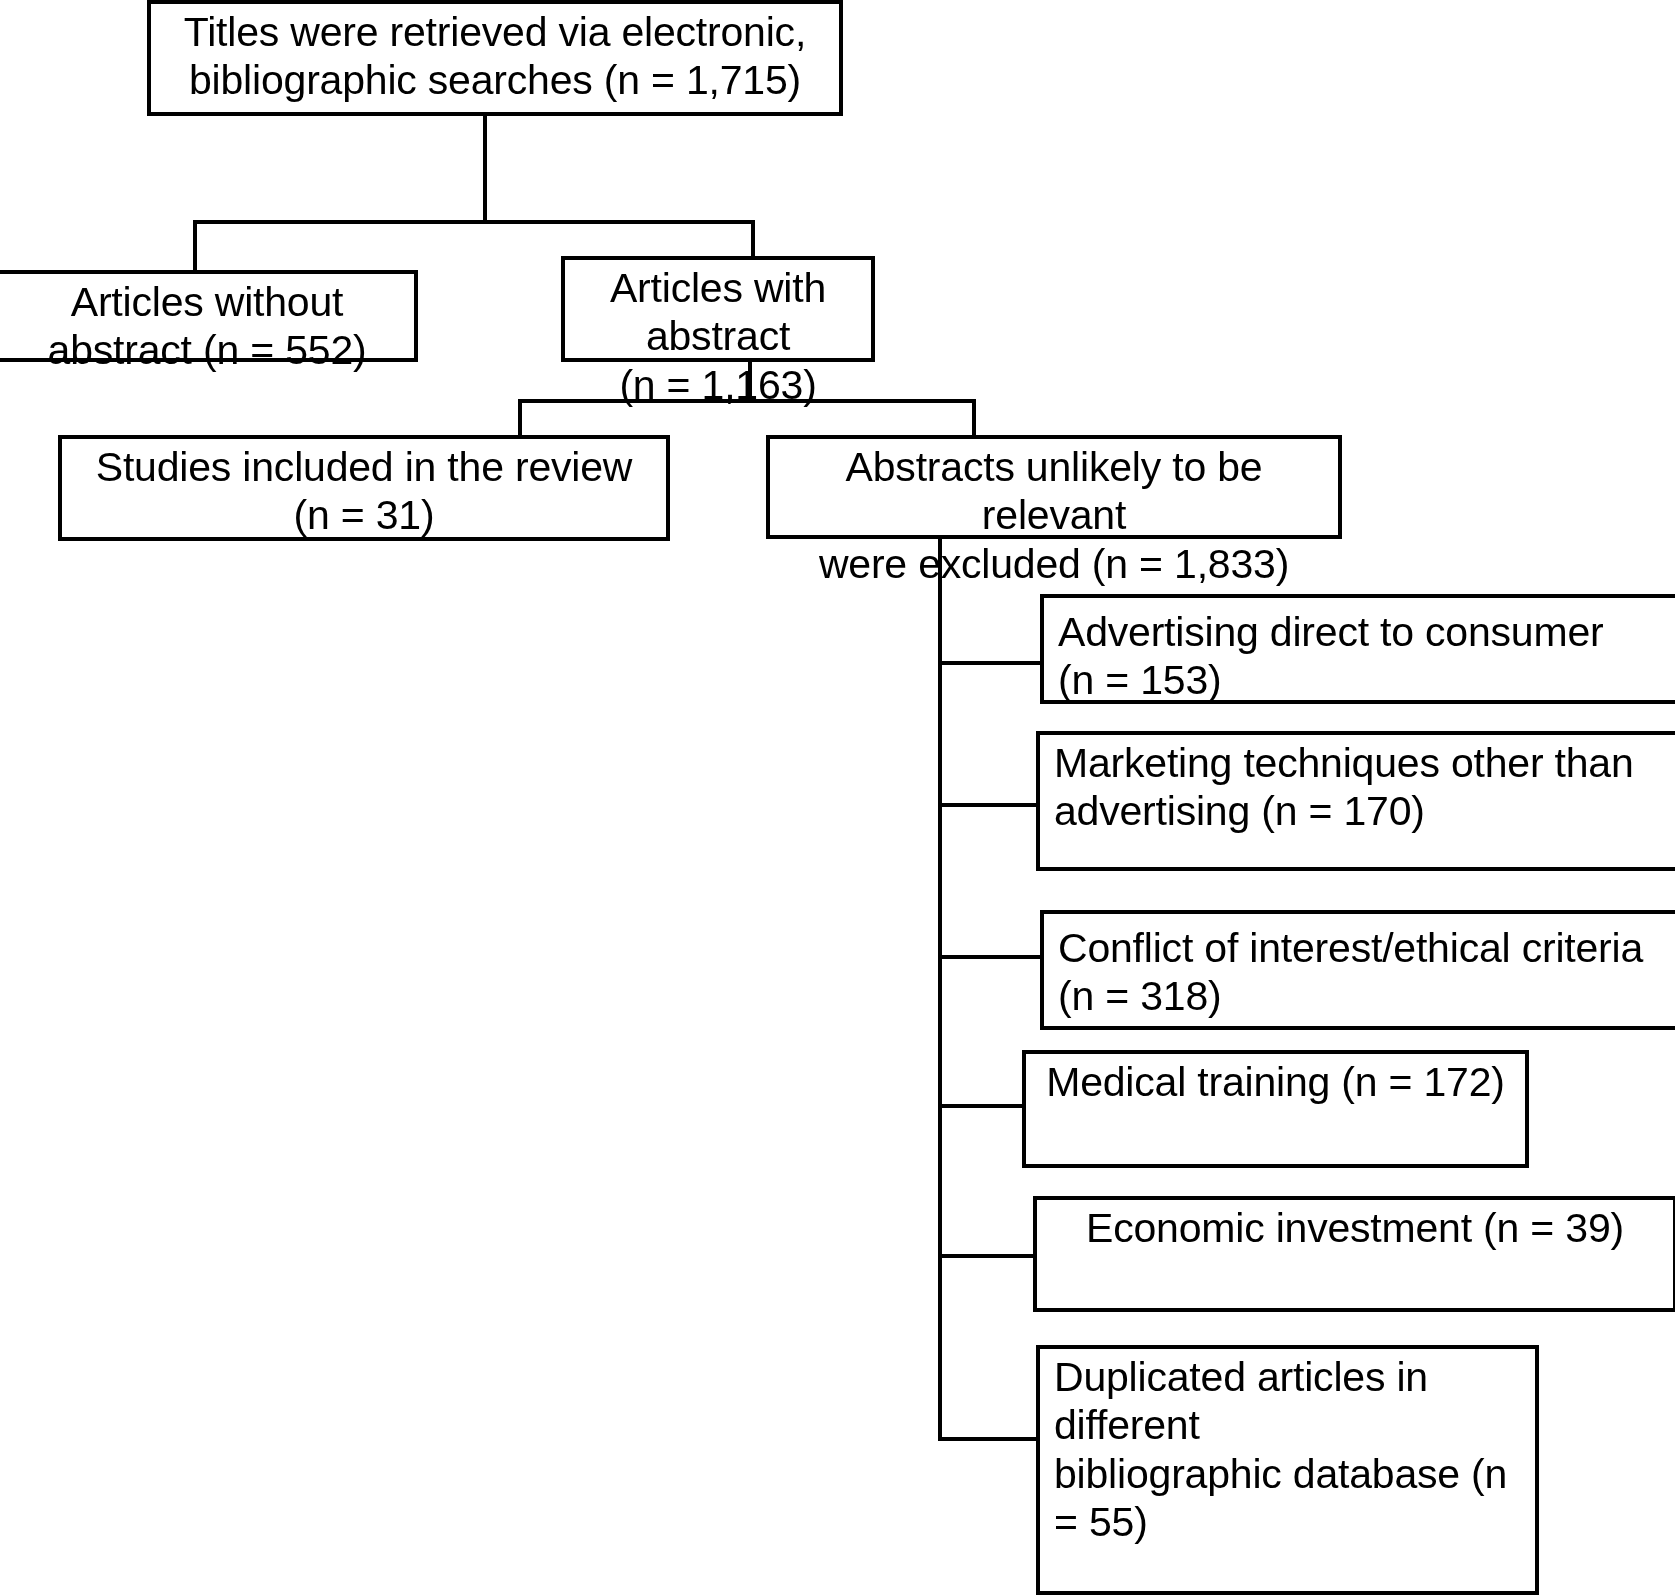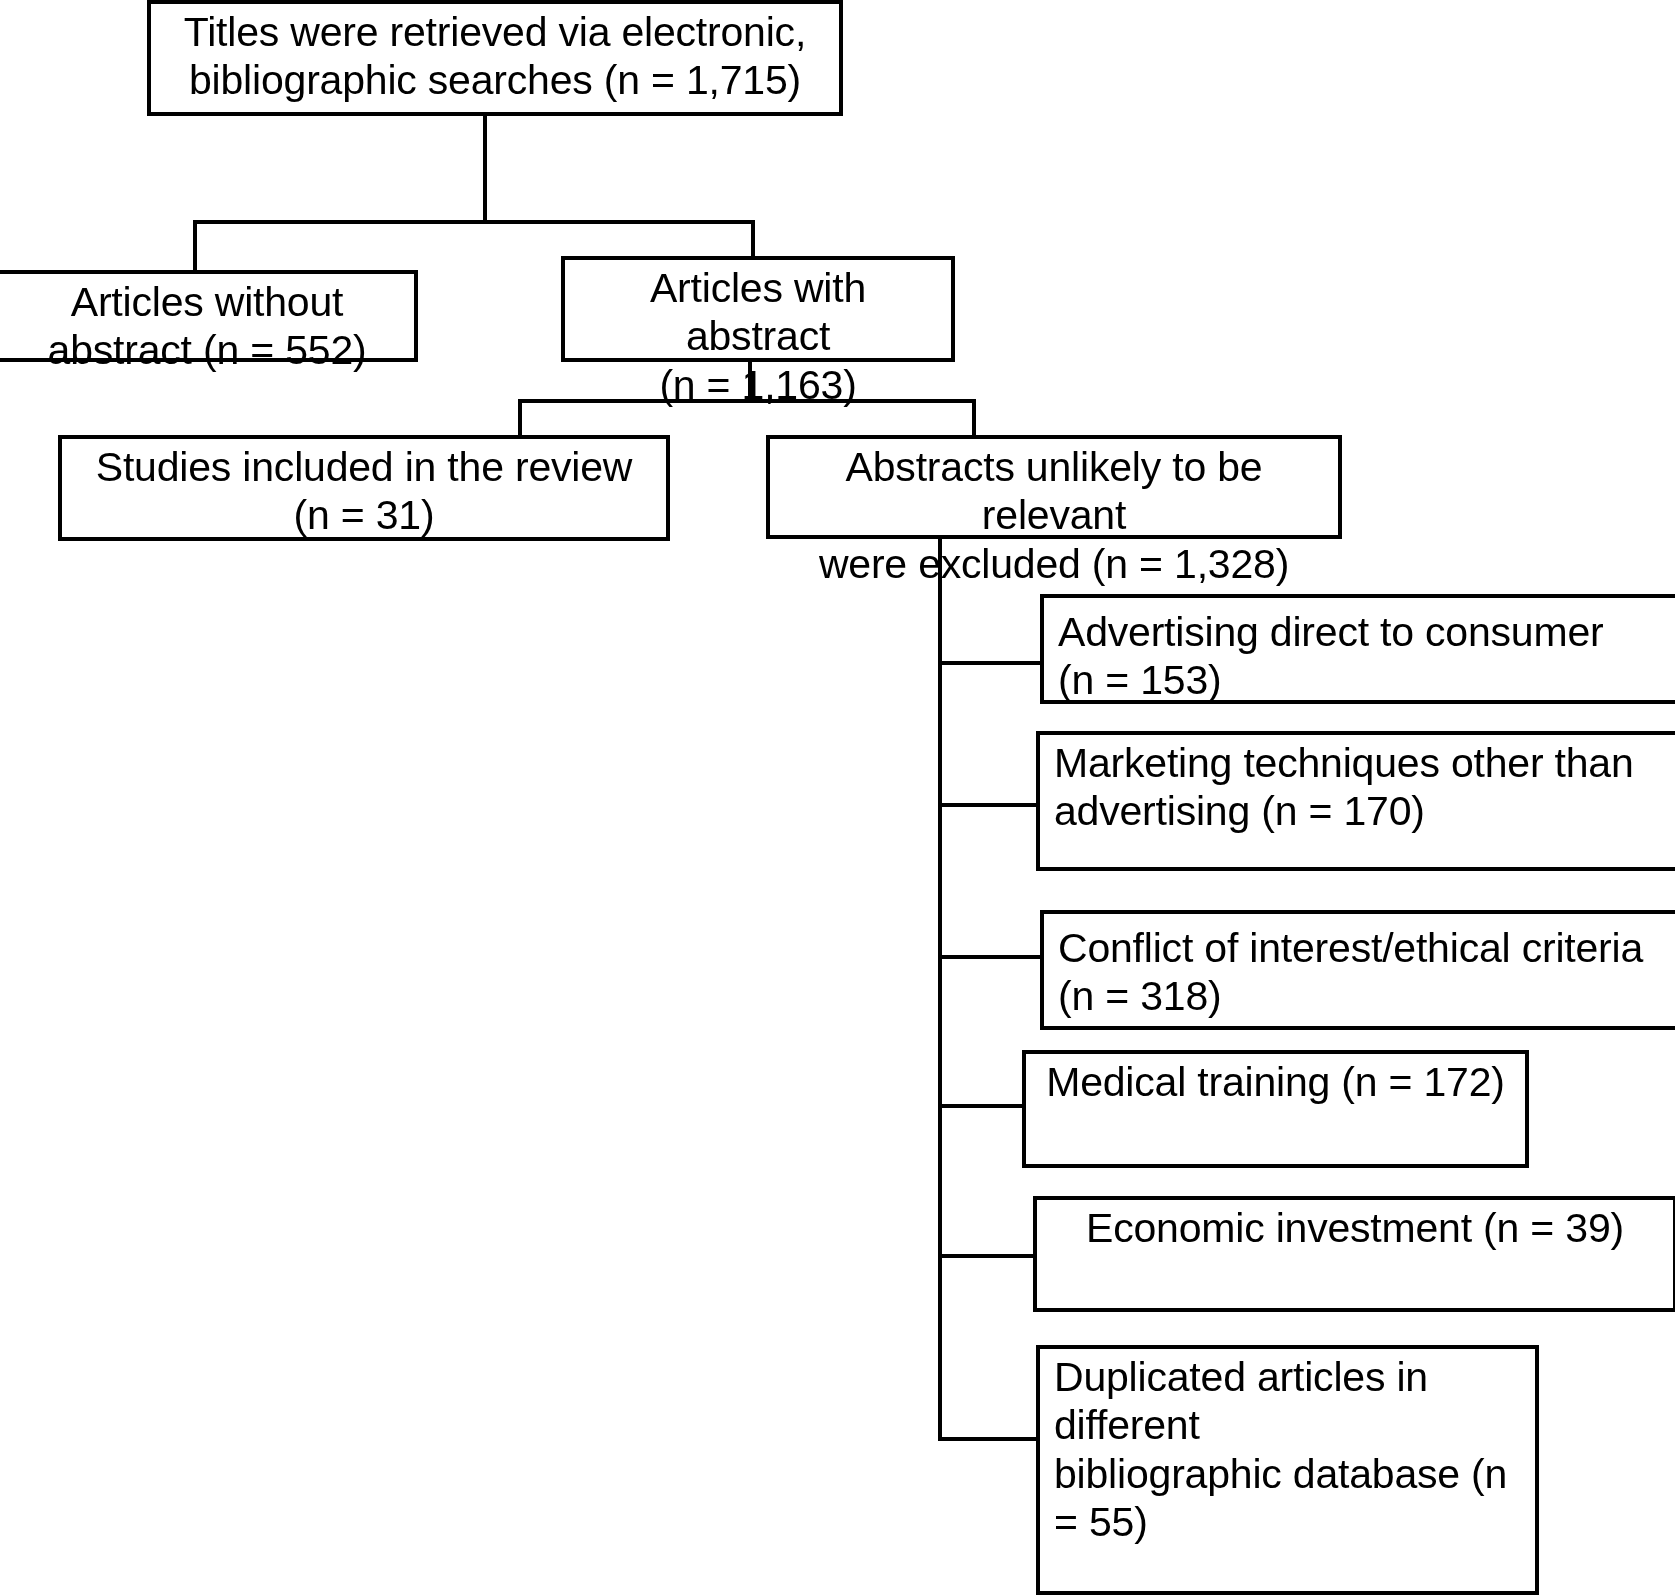--- a/index.html
+++ b/index.html
@@ -76,32 +76,32 @@
   <div class="node center" style="left:147px; top:0px; width:696px; height:116px;">
     <span class="txt">Titles were retrieved via electronic,
 bibliographic searches (n = 1,715)</span>
   </div>
 
   <div class="node center" style="left:-4px; top:270px; width:422px; height:92px;">
     <span class="txt">Articles without
 abstract (n = 552)</span>
   </div>
 
-  <div class="node center" style="left:561px; top:256px; width:394px; height:106px;">
+  <div class="node center" style="left:561px; top:256px; width:314px; height:106px;">
     <span class="txt">Articles with abstract
 (n = 1,163)</span>
   </div>
 
   <div class="node center" style="left:58px; top:435px; width:612px; height:106px;">
     <span class="txt">Studies included in the review (n = 31)</span>
   </div>
 
   <div class="node center" style="left:766px; top:435px; width:576px; height:104px;">
     <span class="txt">Abstracts unlikely to be relevant
-were excluded (n = 1,328)</span>
+were excluded (n = 1,833)</span>
   </div>
 
   <div class="node left top-align" style="left:1040px; top:594px; width:640px; height:110px;">
     <span class="txt">Advertising direct to consumer
 (n = 153)</span>
   </div>
 
   <div class="node left" style="left:1036px; top:731px; width:644px; height:140px;">
     <span class="txt">Marketing techniques other than
 advertising (n = 170)</span>

